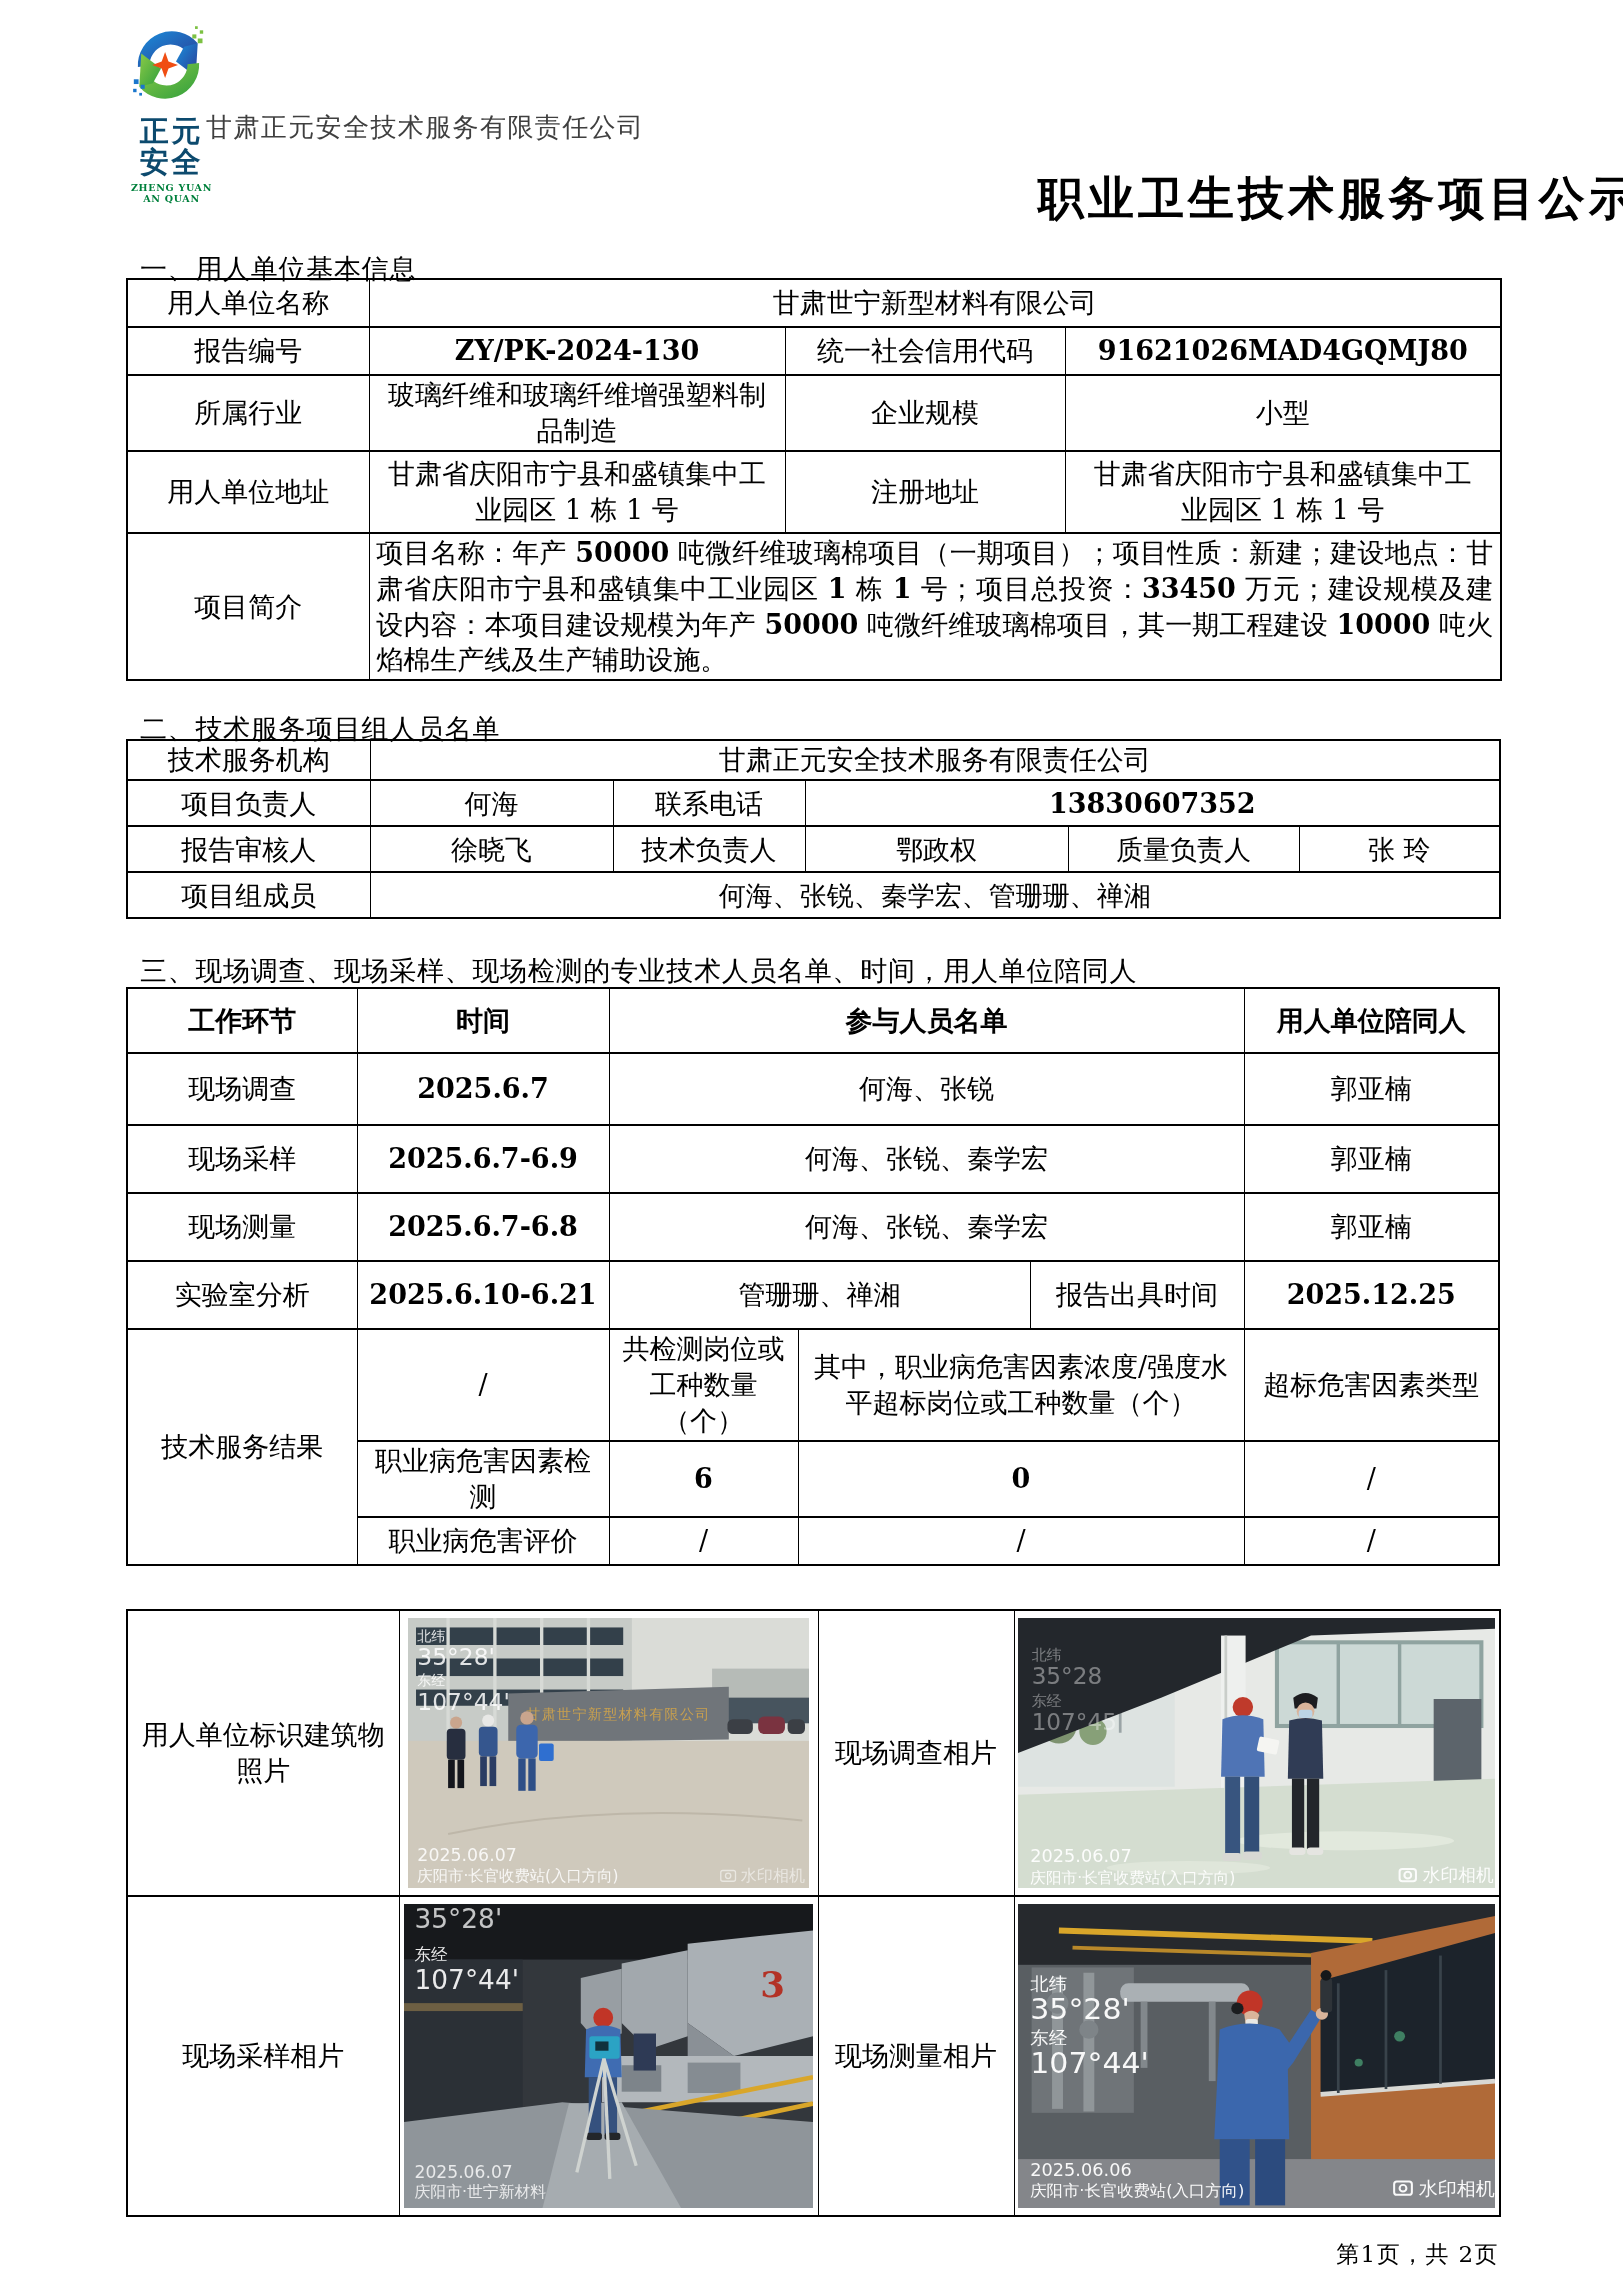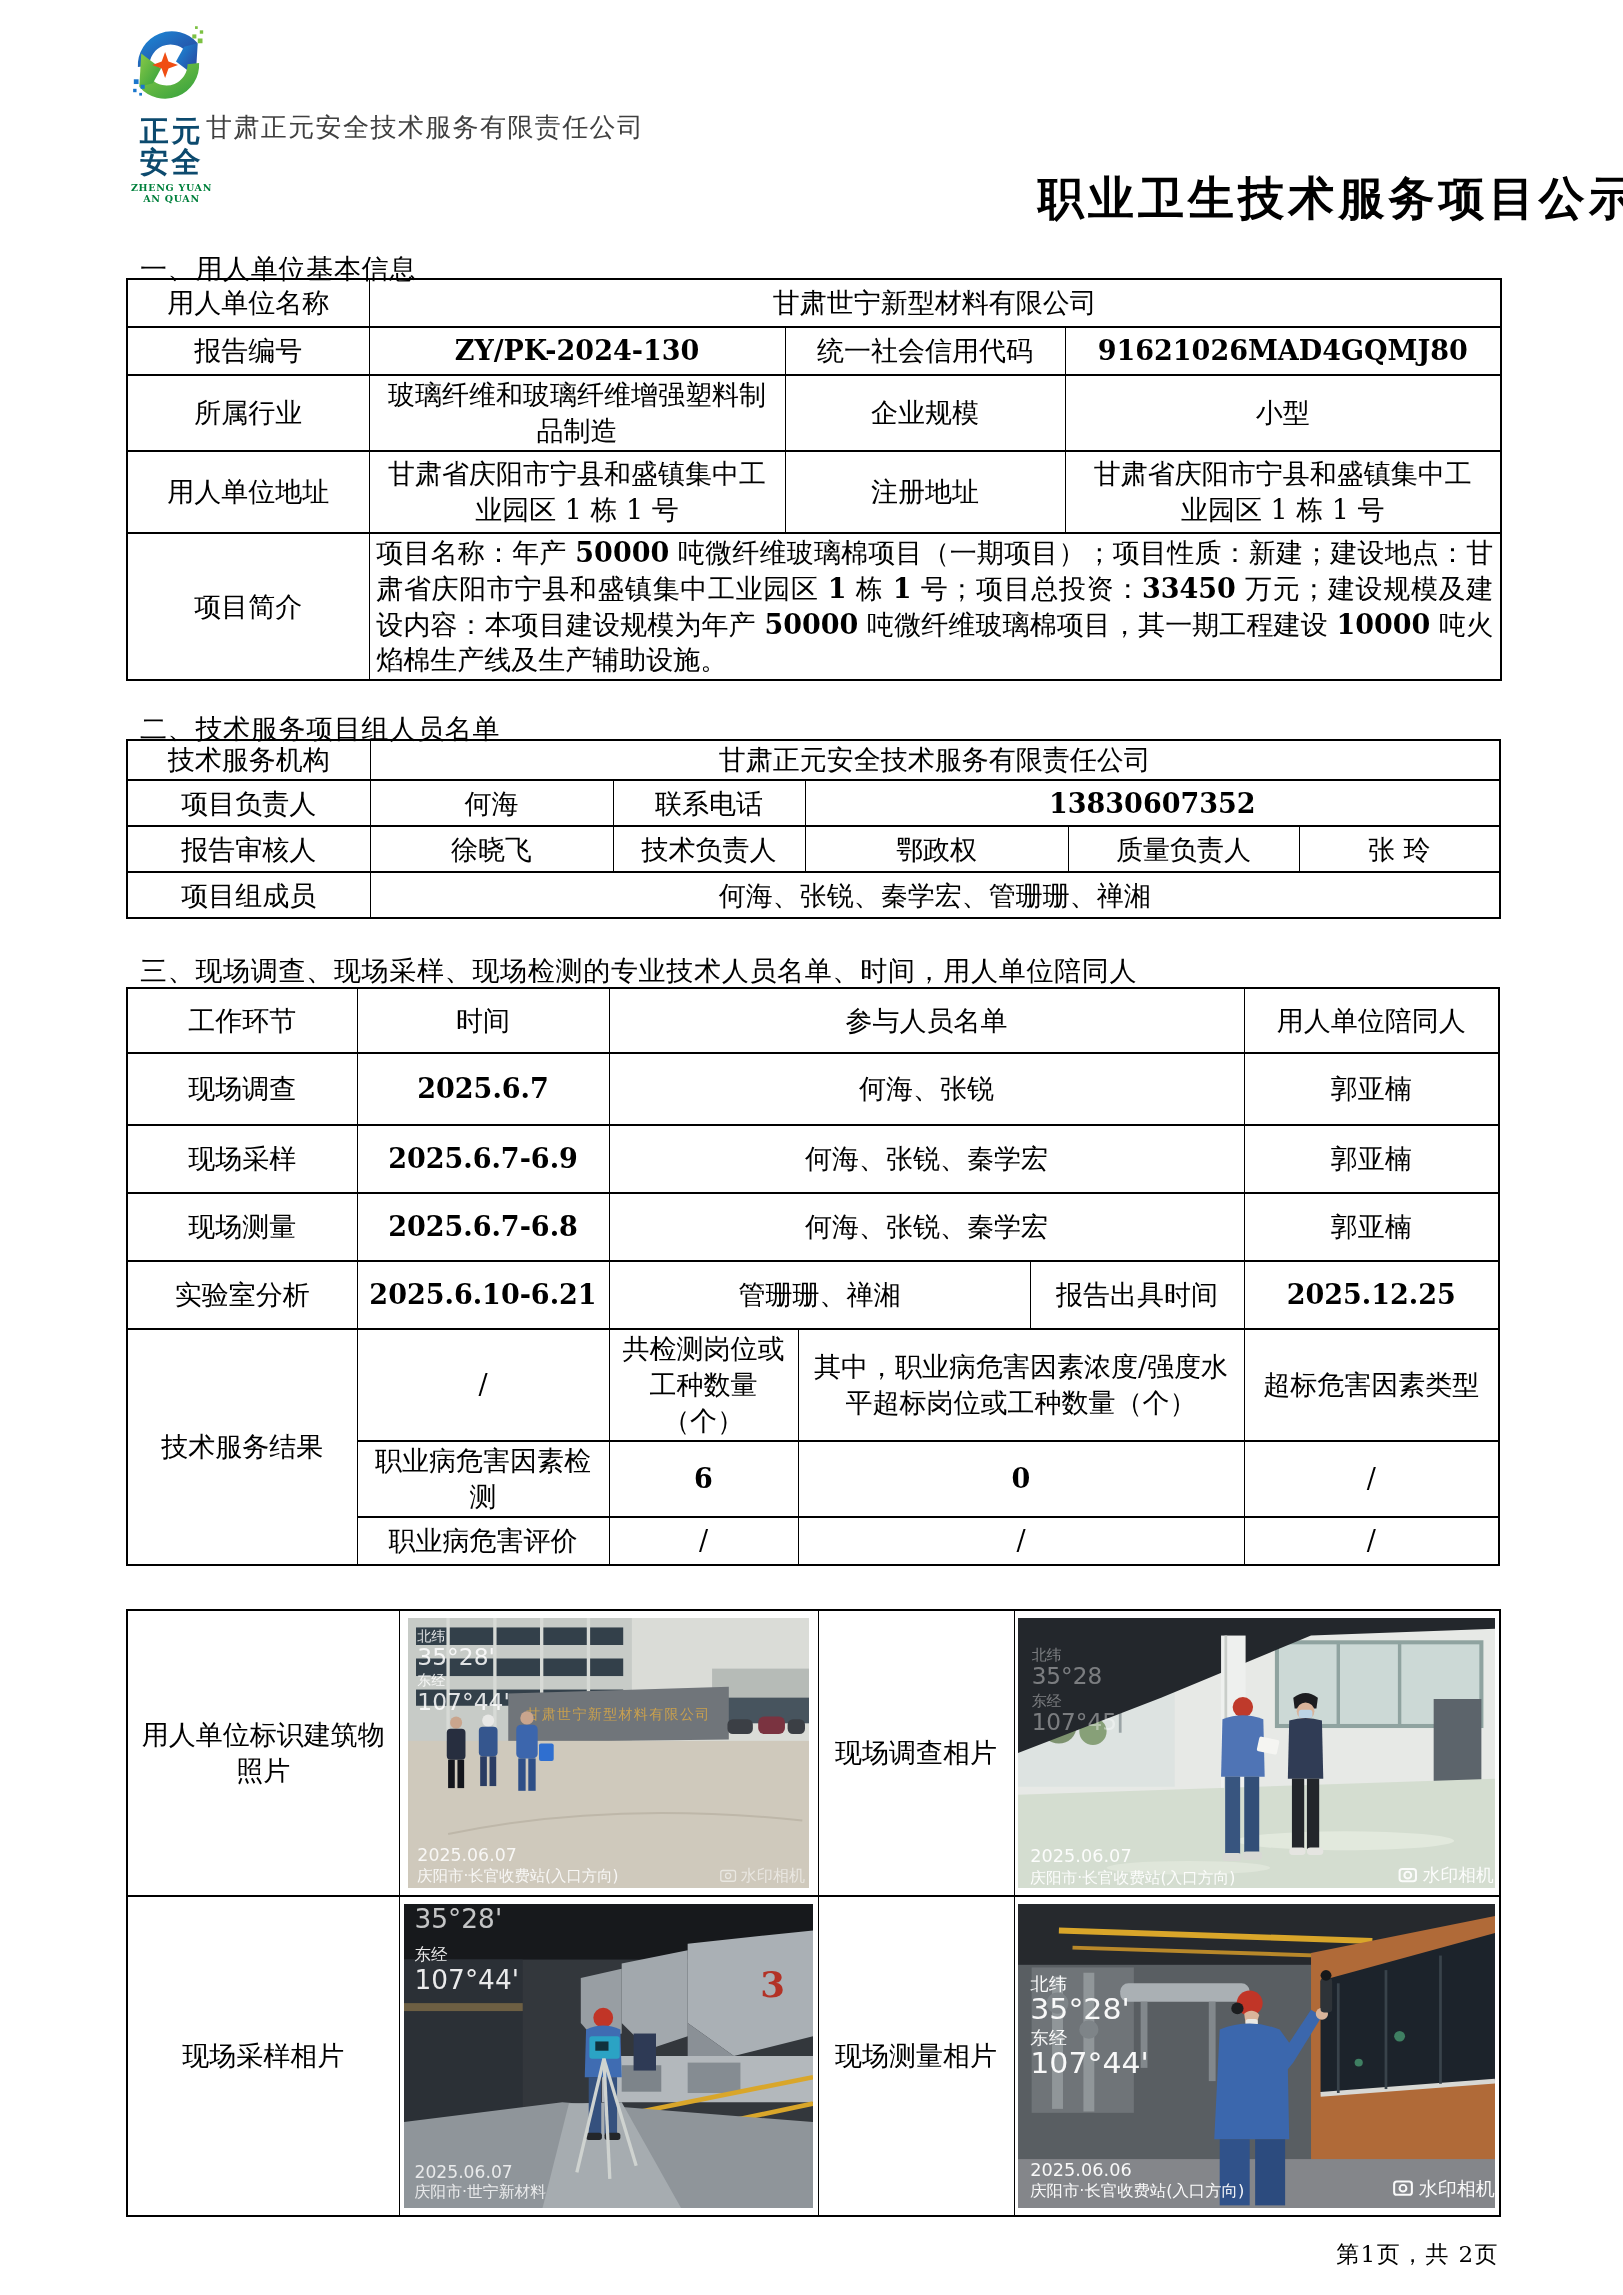--- a/index.html
+++ b/index.html
@@ -154,21 +154,21 @@
   <table id="t3" style="top:987px;width:1373px;">
     <colgroup>
         <col style="width:230px">
         <col style="width:252px">
         <col style="width:189px">
       <col style="width:232px">
         <col style="width:214px">
         <col style="width:255px">
       </colgroup>
     <tbody>
-        <tr style="height:65px;">
+        <tr style="height:65px;font-weight:bold;">
       <td>工作环节</td>
       <td>时间</td>
       <td colspan="3">参与人员名单</td>
       <td>用人单位陪同人</td>
     </tr>
     <tr style="height:72px;">
       <td>现场调查</td>
       <td class="b">2025.6.7</td>
       <td colspan="3">何海、张锐</td>
       <td>郭亚楠</td>

